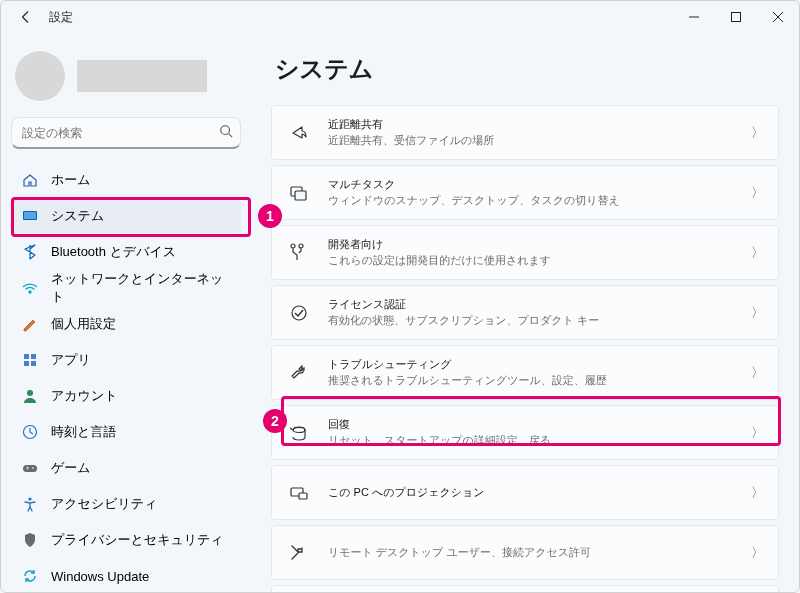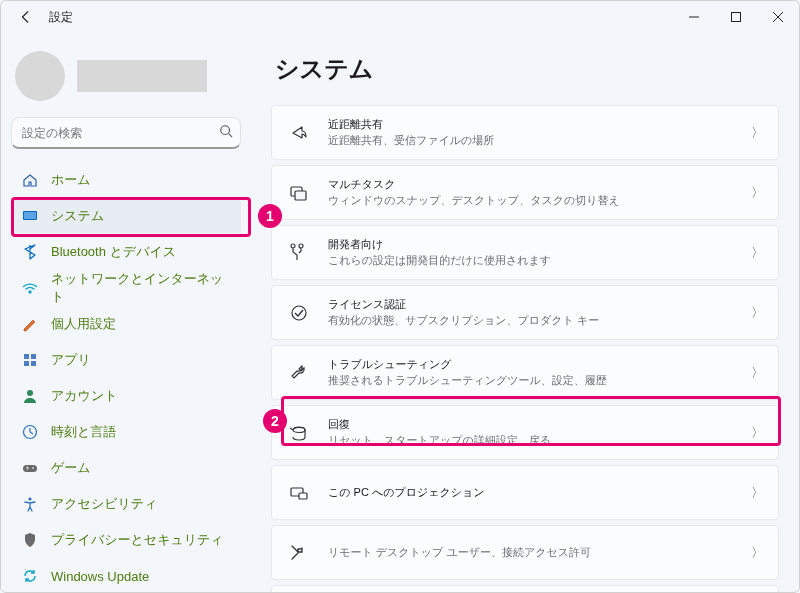--- a/index.html
+++ b/index.html
@@ -25,21 +25,21 @@
 .profile .avatar { width: 50px; height: 50px; border-radius: 50%; background: #d8d8d8; }
 .profile .nameblock { width: 130px; height: 32px; background: #d8d8d8; }
 
 
 .search { position: relative; margin-bottom: 14px; }
 .search input { width: 100%; height: 32px; border: 1px solid #e3e3e3; background: #fafbfd; border-bottom: 2px solid #9a9a9a; padding: 0 28px 0 10px; font-size: 12px; border-radius: 8px; outline: none; }
 .search .mag { position: absolute; right: 8px; top: 7px; color: #555; font-size: 13px; }
 
 
 .nav { display: flex; flex-direction: column; gap: 2px; }
-.nav-item { display: flex; align-items: center; gap: 12px; height: 34px; padding: 0 10px; border-radius: 4px; cursor: pointer; font-size: 13px; color: #4d7c0f; }
+.nav-item { display: flex; align-items: center; gap: 12px; height: 34px; padding: 0 10px; border-radius: 4px; cursor: pointer; font-size: 13px; color: #000000; }
 .nav-item.selected { background: #e8edf4; position: relative; }
 .nav-item.selected::before { content: ""; position: absolute; left: 0; top: 8px; bottom: 8px; width: 3px; background: #0067c0; border-radius: 2px; }
 .nav-item .ico { width: 18px; height: 18px; display: flex; align-items: center; justify-content: center; flex-shrink: 0; }
 
 
 .hl { position: absolute; border: 3px solid #e4006e; border-radius: 4px; pointer-events: none; }
 .hl1 { left: 10px; top: 196px; width: 240px; height: 40px; }
 .hl2 { left: 280px; top: 395px; width: 500px; height: 50px; }
 .badge { position: absolute; width: 24px; height: 24px; border-radius: 50%; background: #e4006e; color: #fff; font-weight: bold; font-size: 14px; display: flex; align-items: center; justify-content: center; }
 .b1 { left: 257px; top: 203px; }

